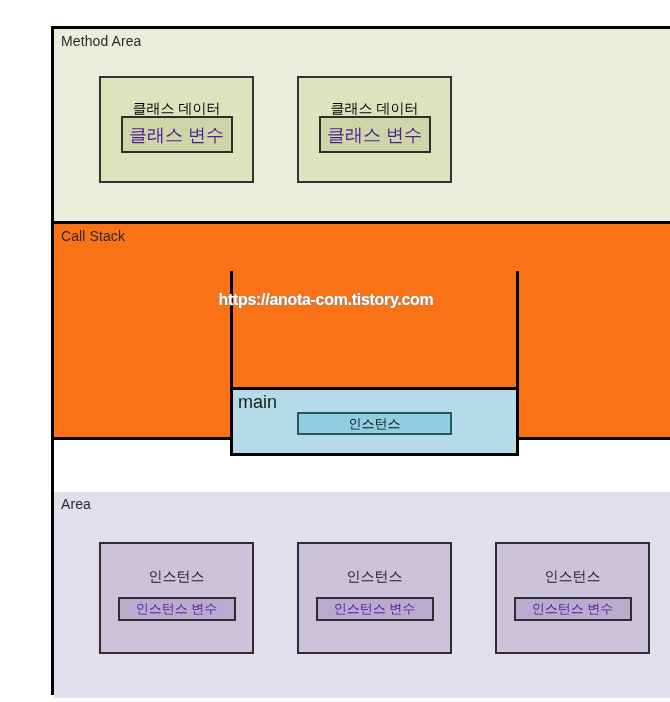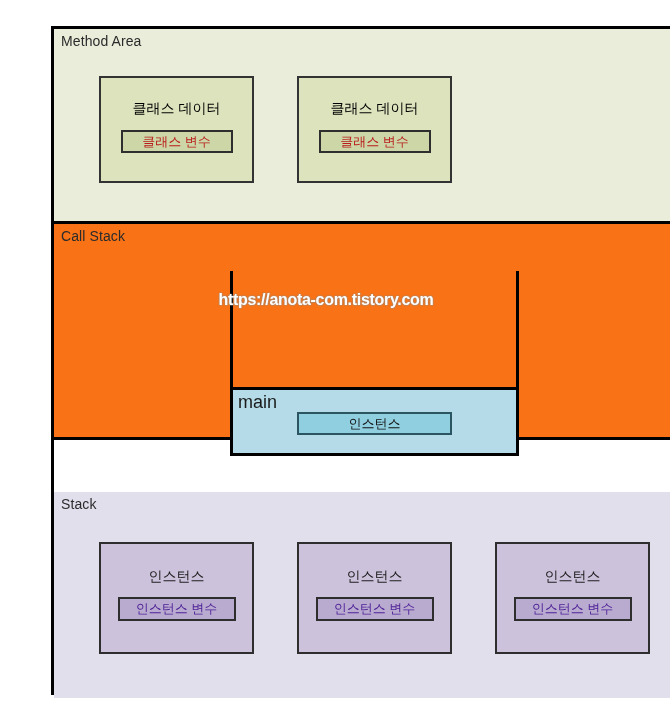--- a/index.html
+++ b/index.html
@@ -72,29 +72,29 @@
     font-size: 14px;
     color: #000000;
   }
 
   .class-var-box {
     position: absolute;
     bottom: 28px;
     left: 50%;
     transform: translateX(-50%);
     width: 112px;
-    height: 23px;
+    height: 37px;
     box-sizing: border-box;
     background: #cdd6a6;
     border: 2px solid #2e2e2e;
     display: flex;
     align-items: center;
     justify-content: center;
-    font-size: 13px;
-    color: #b91c1c;
+    font-size: 18px;
+    color: #4c1d95;
   }
 
   
   #call-stack {
     top: 195px;
     height: 216px;
     background: #f97316;
     border-bottom: 3px solid #000000;
   }
 
@@ -246,21 +246,21 @@
       <div id="stack-right-rail"></div>
 
       <div id="main-frame">
         <div id="main-frame-label">main</div>
         <div id="local-var-box">인스턴스</div>
       </div>
     </div>
   </div>
 
   <div class="region" id="heap">
-    <div class="region-label">Stack</div>
+    <div class="region-label">Area</div>
 
     <div class="instance-box i1">
       <div class="instance-title">인스턴스</div>
       <div class="instance-var-box">인스턴스 변수</div>
     </div>
 
     <div class="instance-box i2">
       <div class="instance-title">인스턴스</div>
       <div class="instance-var-box">인스턴스 변수</div>
     </div>

